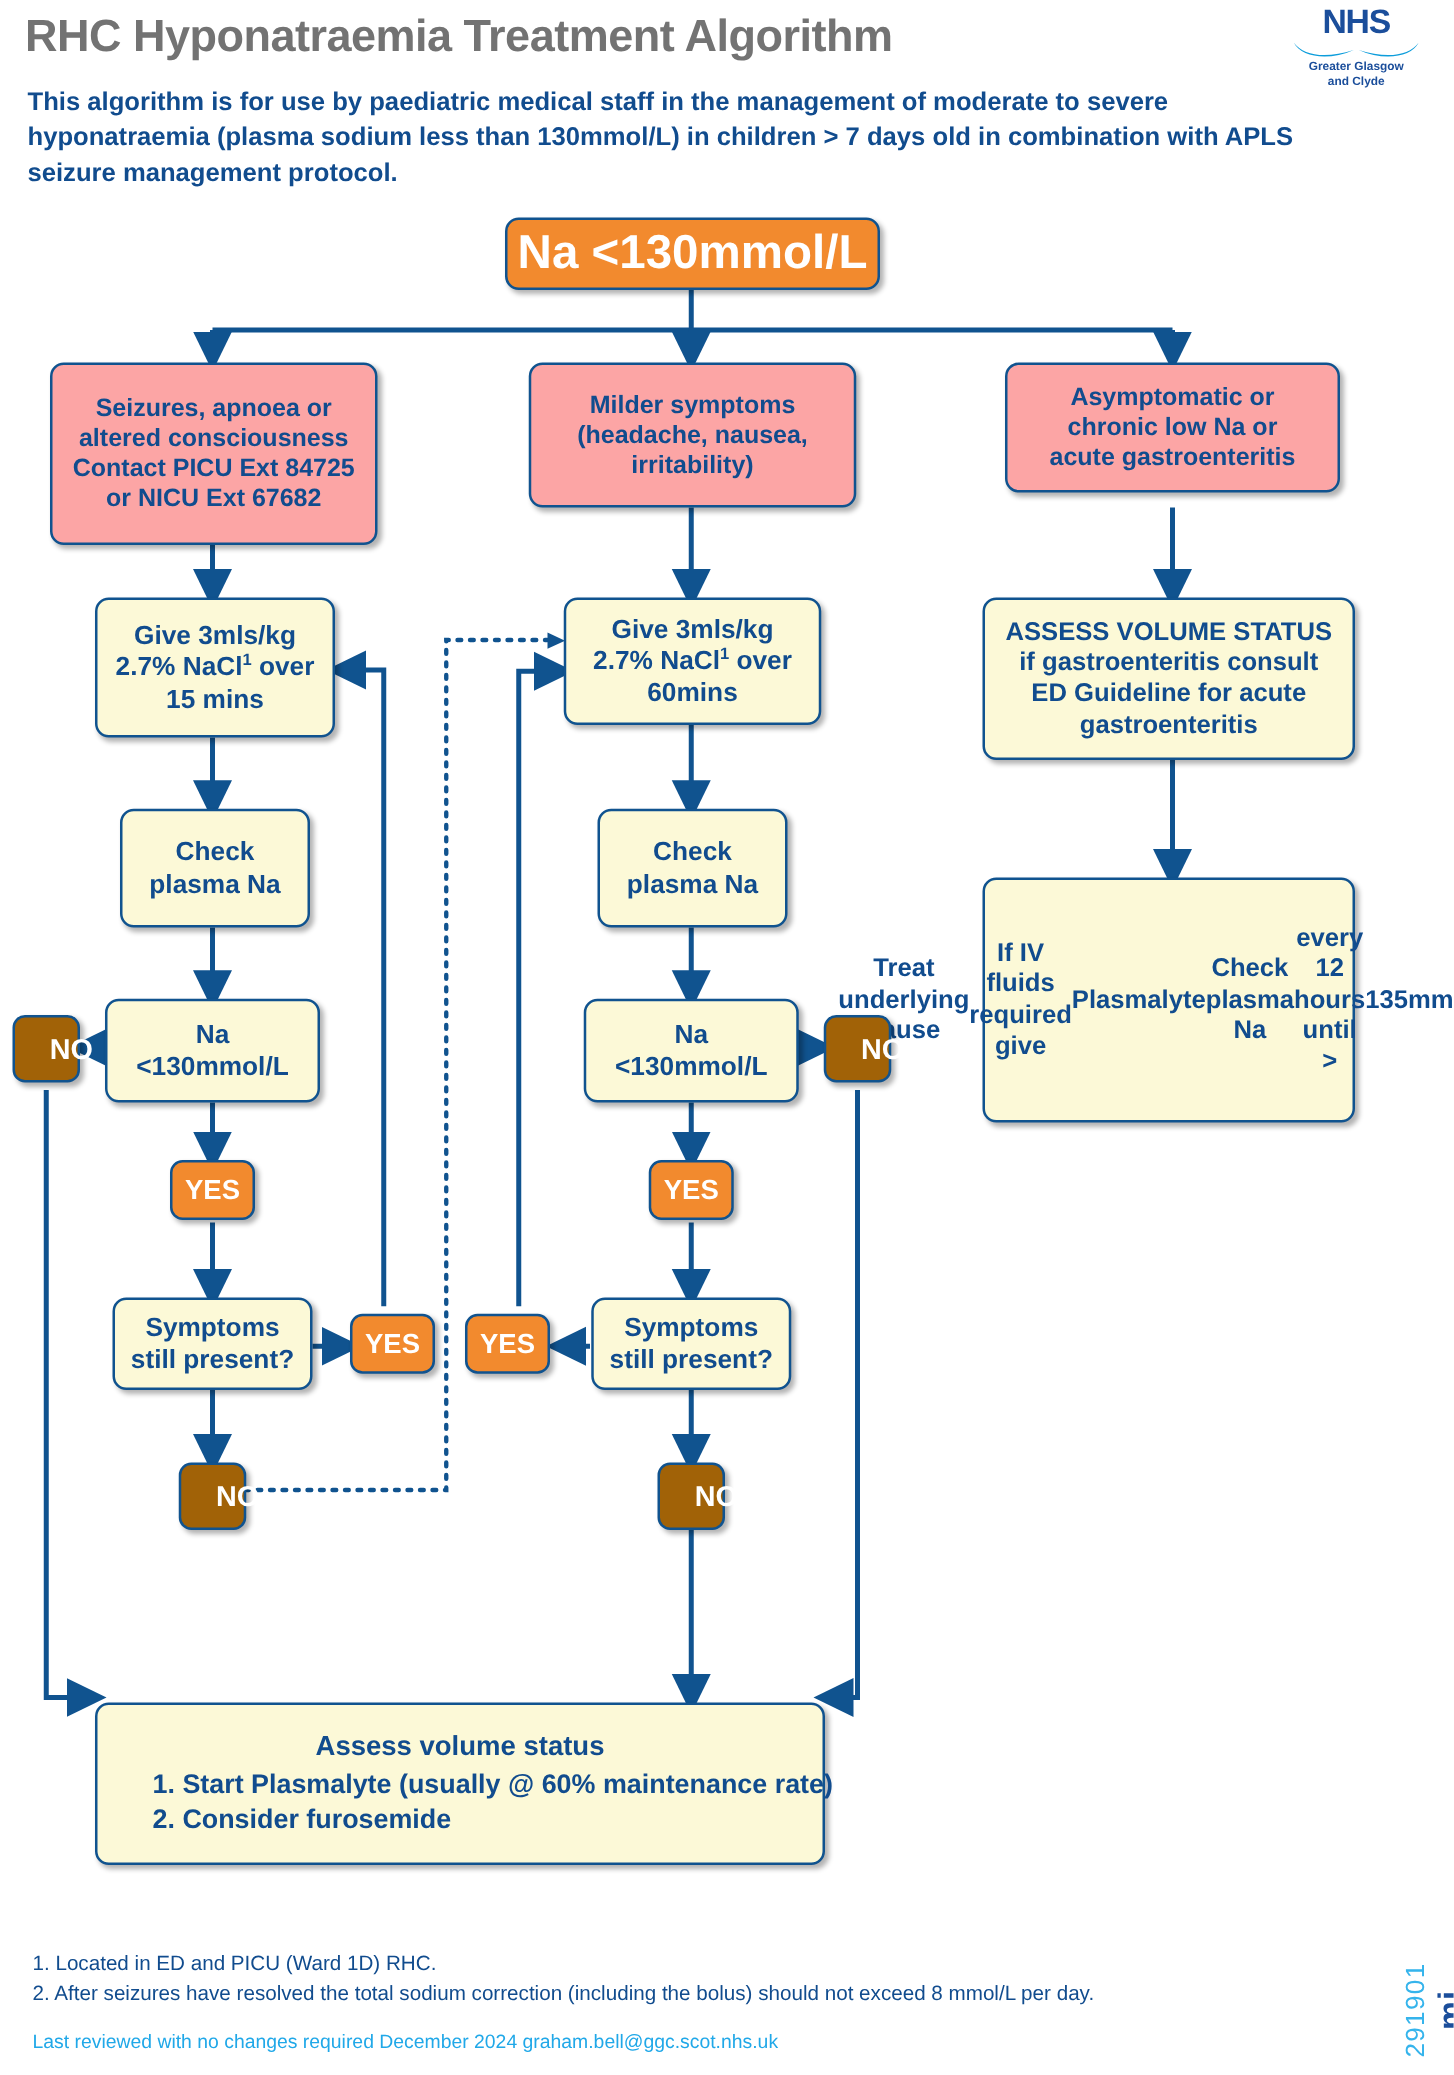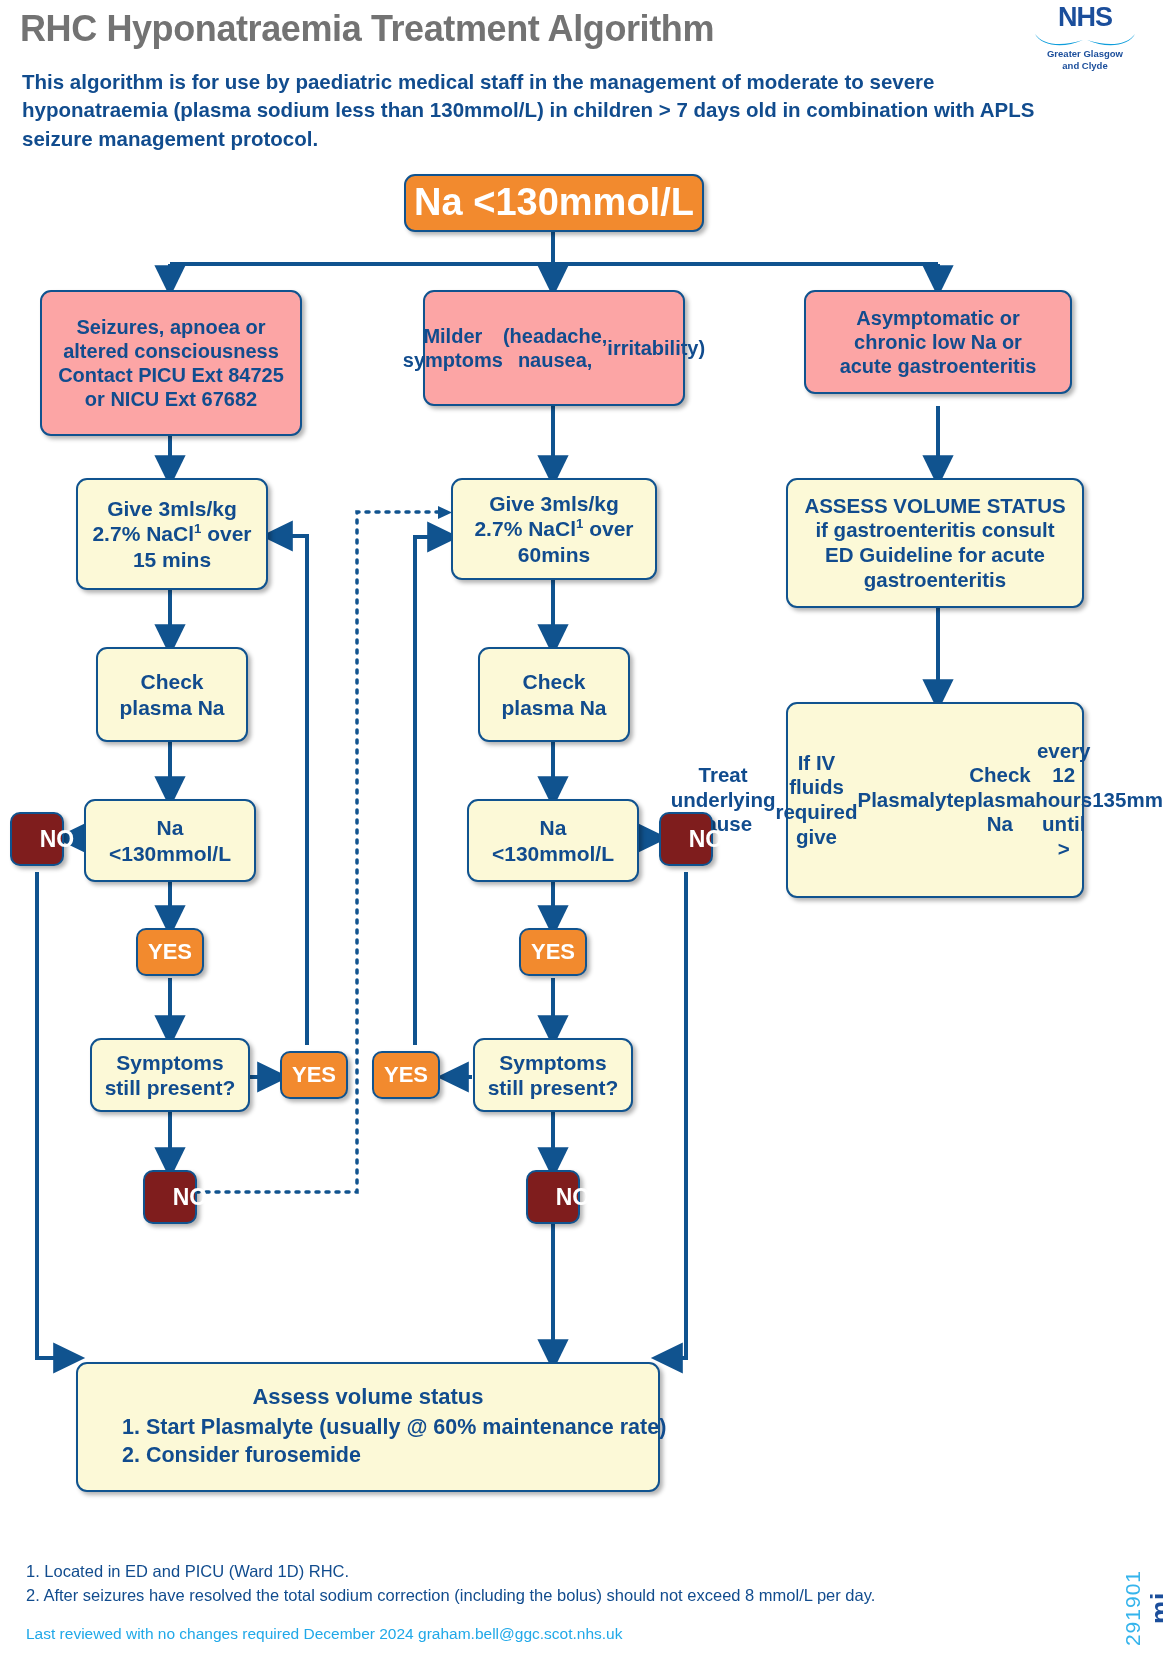--- a/index.html
+++ b/index.html
@@ -88,21 +88,21 @@
     border-radius: 10px;
     display: flex;
     align-items: center;
     justify-content: center;
     font-weight: bold;
     color: #ffffff;
     box-shadow: 3px 3px 4px rgba(0,0,0,0.30);
     z-index: 4;
     font-size: 23px;
   }
-  .badge.no  { background: #7f1d1d; padding-left: 40px; }
+  .badge.no  { background: #a16207; padding-left: 40px; }
 
   sup { font-size: 0.63em; vertical-align: super; line-height: 0; }
 
   
   #wires {
     position: absolute;
     left: 0; top: 0;
     width: 1163px; height: 1660px;
     z-index: 1;
     pointer-events: none;
@@ -253,21 +253,21 @@
     <span>Na &lt;130mmol/L</span>
   </div>
 
   <div class="node peach" style="left:40px; top:290px; width:262px; height:146px; font-size:20px; flex-direction:column;">
     <span>Seizures, apnoea or</span>
     <span>altered consciousness</span>
     <span>Contact PICU Ext 84725</span>
     <span>or NICU Ext 67682</span>
   </div>
 
-  <div class="node peach" style="left:423px; top:290px; width:262px; height:116px; font-size:20px; flex-direction:row;">
+  <div class="node peach" style="left:423px; top:290px; width:262px; height:116px; font-size:20px; flex-direction:column;">
     <span>Milder symptoms</span>
     <span>(headache, nausea,</span>
     <span>irritability)</span>
   </div>
 
   <div class="node peach" style="left:804px; top:290px; width:268px; height:104px; font-size:20px; flex-direction:column;">
     <span>Asymptomatic or</span>
     <span>chronic low Na or</span>
     <span>acute gastroenteritis</span>
   </div>

